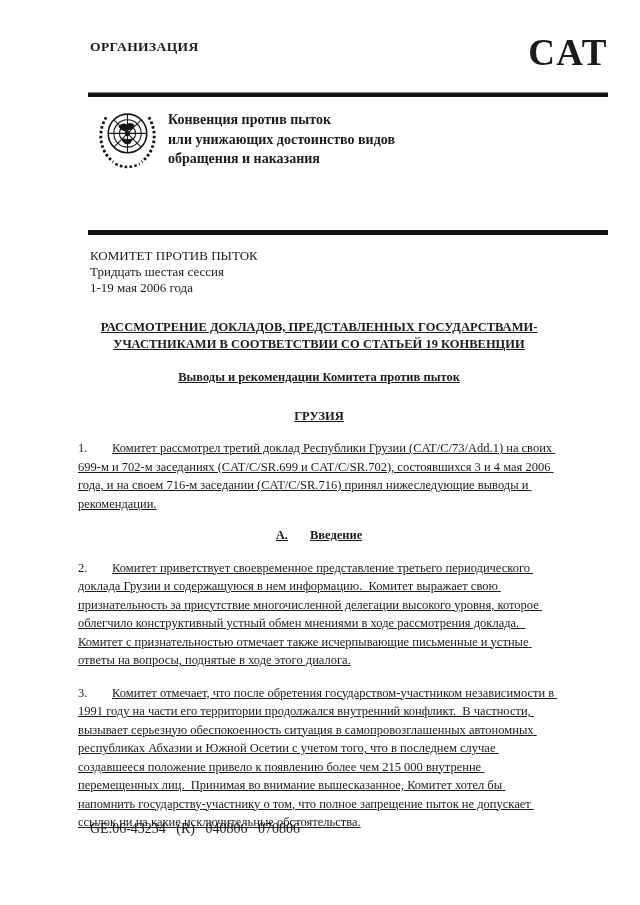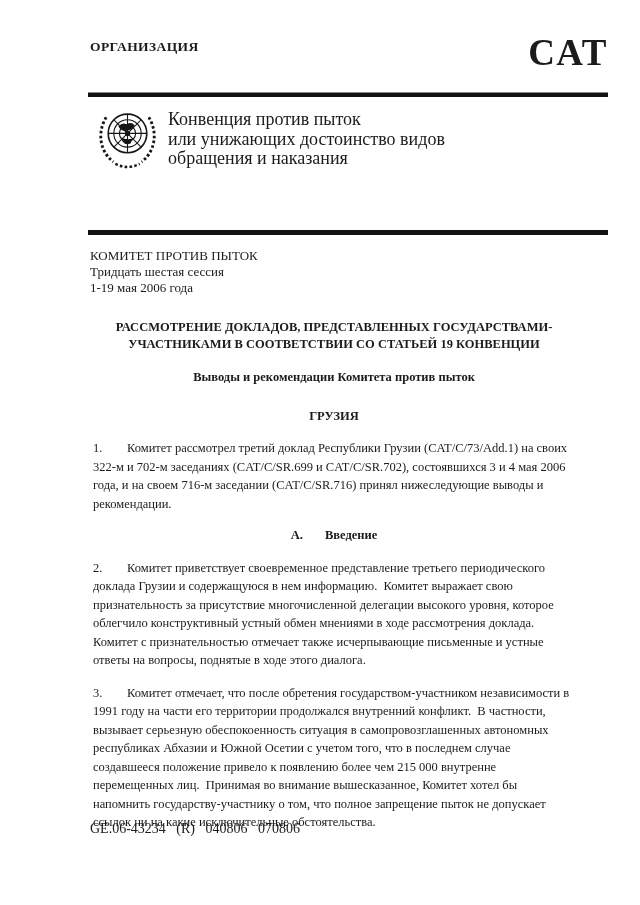--- a/index.html
+++ b/index.html
@@ -25,39 +25,39 @@
     line-height: 1;
   }
   .rule { position: absolute; left: 88px; width: 520px; background: #121212; }
   .rule-top { top: 92px; height: 4px; border-top: 1px solid #8a8a8a; }
   .rule-mid { top: 230px; height: 4.5px; }
 
   .emblem { position: absolute; left: 94px; top: 105px; width: 67px; height: 67px; }
 
   .conv-title {
     position: absolute; left: 168px; top: 110px; width: 300px;
-    font-weight: normal; font-size: 18px; line-height: 19.5px;
+    font-weight: bold; font-size: 14px; line-height: 19.5px;
   }
 
   .distr-block {
     position: absolute; left: 455px; top: 110px;
     font-size: 12px; line-height: 13.5px;
     white-space: pre-wrap;
   }
   .distr-group { margin-bottom: 9px; }
 
   .session-block {
     position: absolute; left: 90px; top: 248px;
     font-size: 13px; line-height: 16px;
   }
 
   
   .content {
-    position: absolute; left: 93px; top: 319px; width: 482px;
-    font-size: 12.5px; line-height: 18.5px;
+    position: absolute; left: 78px; top: 319px; width: 482px;
+    font-size: 12.5px; line-height: 18.5px; text-decoration: underline;
   }
   .doc-title {
     text-align: center; font-weight: bold;
     font-size: 12.5px; line-height: 17px;
     margin: 0;
   }
   .doc-subtitle {
     text-align: center; font-weight: bold;
     margin-top: 15px;
   }
@@ -128,21 +128,21 @@
   <div class="content">
     <div class="doc-title">
       <div>РАССМОТРЕНИЕ ДОКЛАДОВ, ПРЕДСТАВЛЕННЫХ ГОСУДАРСТВАМИ-</div>
       <div>УЧАСТНИКАМИ В СООТВЕТСТВИИ СО СТАТЬЕЙ 19 КОНВЕНЦИИ</div>
     </div>
 
     <div class="doc-subtitle">Выводы и рекомендации Комитета против пыток</div>
 
     <div class="country-heading">ГРУЗИЯ</div>
 
-    <p class="para"><span class="pnum">1.</span><span>Комитет рассмотрел третий доклад Республики Грузии (CAT/C/73/Add.1) на своих 322-м и 702-м заседаниях (CAT/C/SR.699 и CAT/C/SR.702), состоявшихся 3 и 4 мая 2006 года, и на своем 716-м заседании (CAT/C/SR.716) принял нижеследующие выводы и рекомендации.</span></p>
+    <p class="para"><span class="pnum">1.</span><span>Комитет рассмотрел третий доклад Республики Грузии (CAT/C/73/Add.1) на своих 699-м и 702-м заседаниях (CAT/C/SR.699 и CAT/C/SR.702), состоявшихся 3 и 4 мая 2006 года, и на своем 716-м заседании (CAT/C/SR.716) принял нижеследующие выводы и рекомендации.</span></p>
 
     <div class="section-heading">
       <span class="letter">A.</span><span>Введение</span>
     </div>
 
     <p class="para"><span class="pnum">2.</span><span>Комитет приветствует своевременное представление третьего периодического доклада Грузии и содержащуюся в нем информацию.  Комитет выражает свою признательность за присутствие многочисленной делегации высокого уровня, которое облегчило конструктивный устный обмен мнениями в ходе рассмотрения доклада.  Комитет с признательностью отмечает также исчерпывающие письменные и устные ответы на вопросы, поднятые в ходе этого диалога.</span></p>
 
     <p class="para"><span class="pnum">3.</span><span>Комитет отмечает, что после обретения государством-участником независимости в 1991 году на части его территории продолжался внутренний конфликт.  В частности, вызывает серьезную обеспокоенность ситуация в самопровозглашенных автономных республиках Абхазии и Южной Осетии с учетом того, что в последнем случае создавшееся положение привело к появлению более чем 215 000 внутренне перемещенных лиц.  Принимая во внимание вышесказанное, Комитет хотел бы напомнить государству-участнику о том, что полное запрещение пыток не допускает ссылок ни на какие исключительные обстоятельства.</span></p>
   </div>
 

